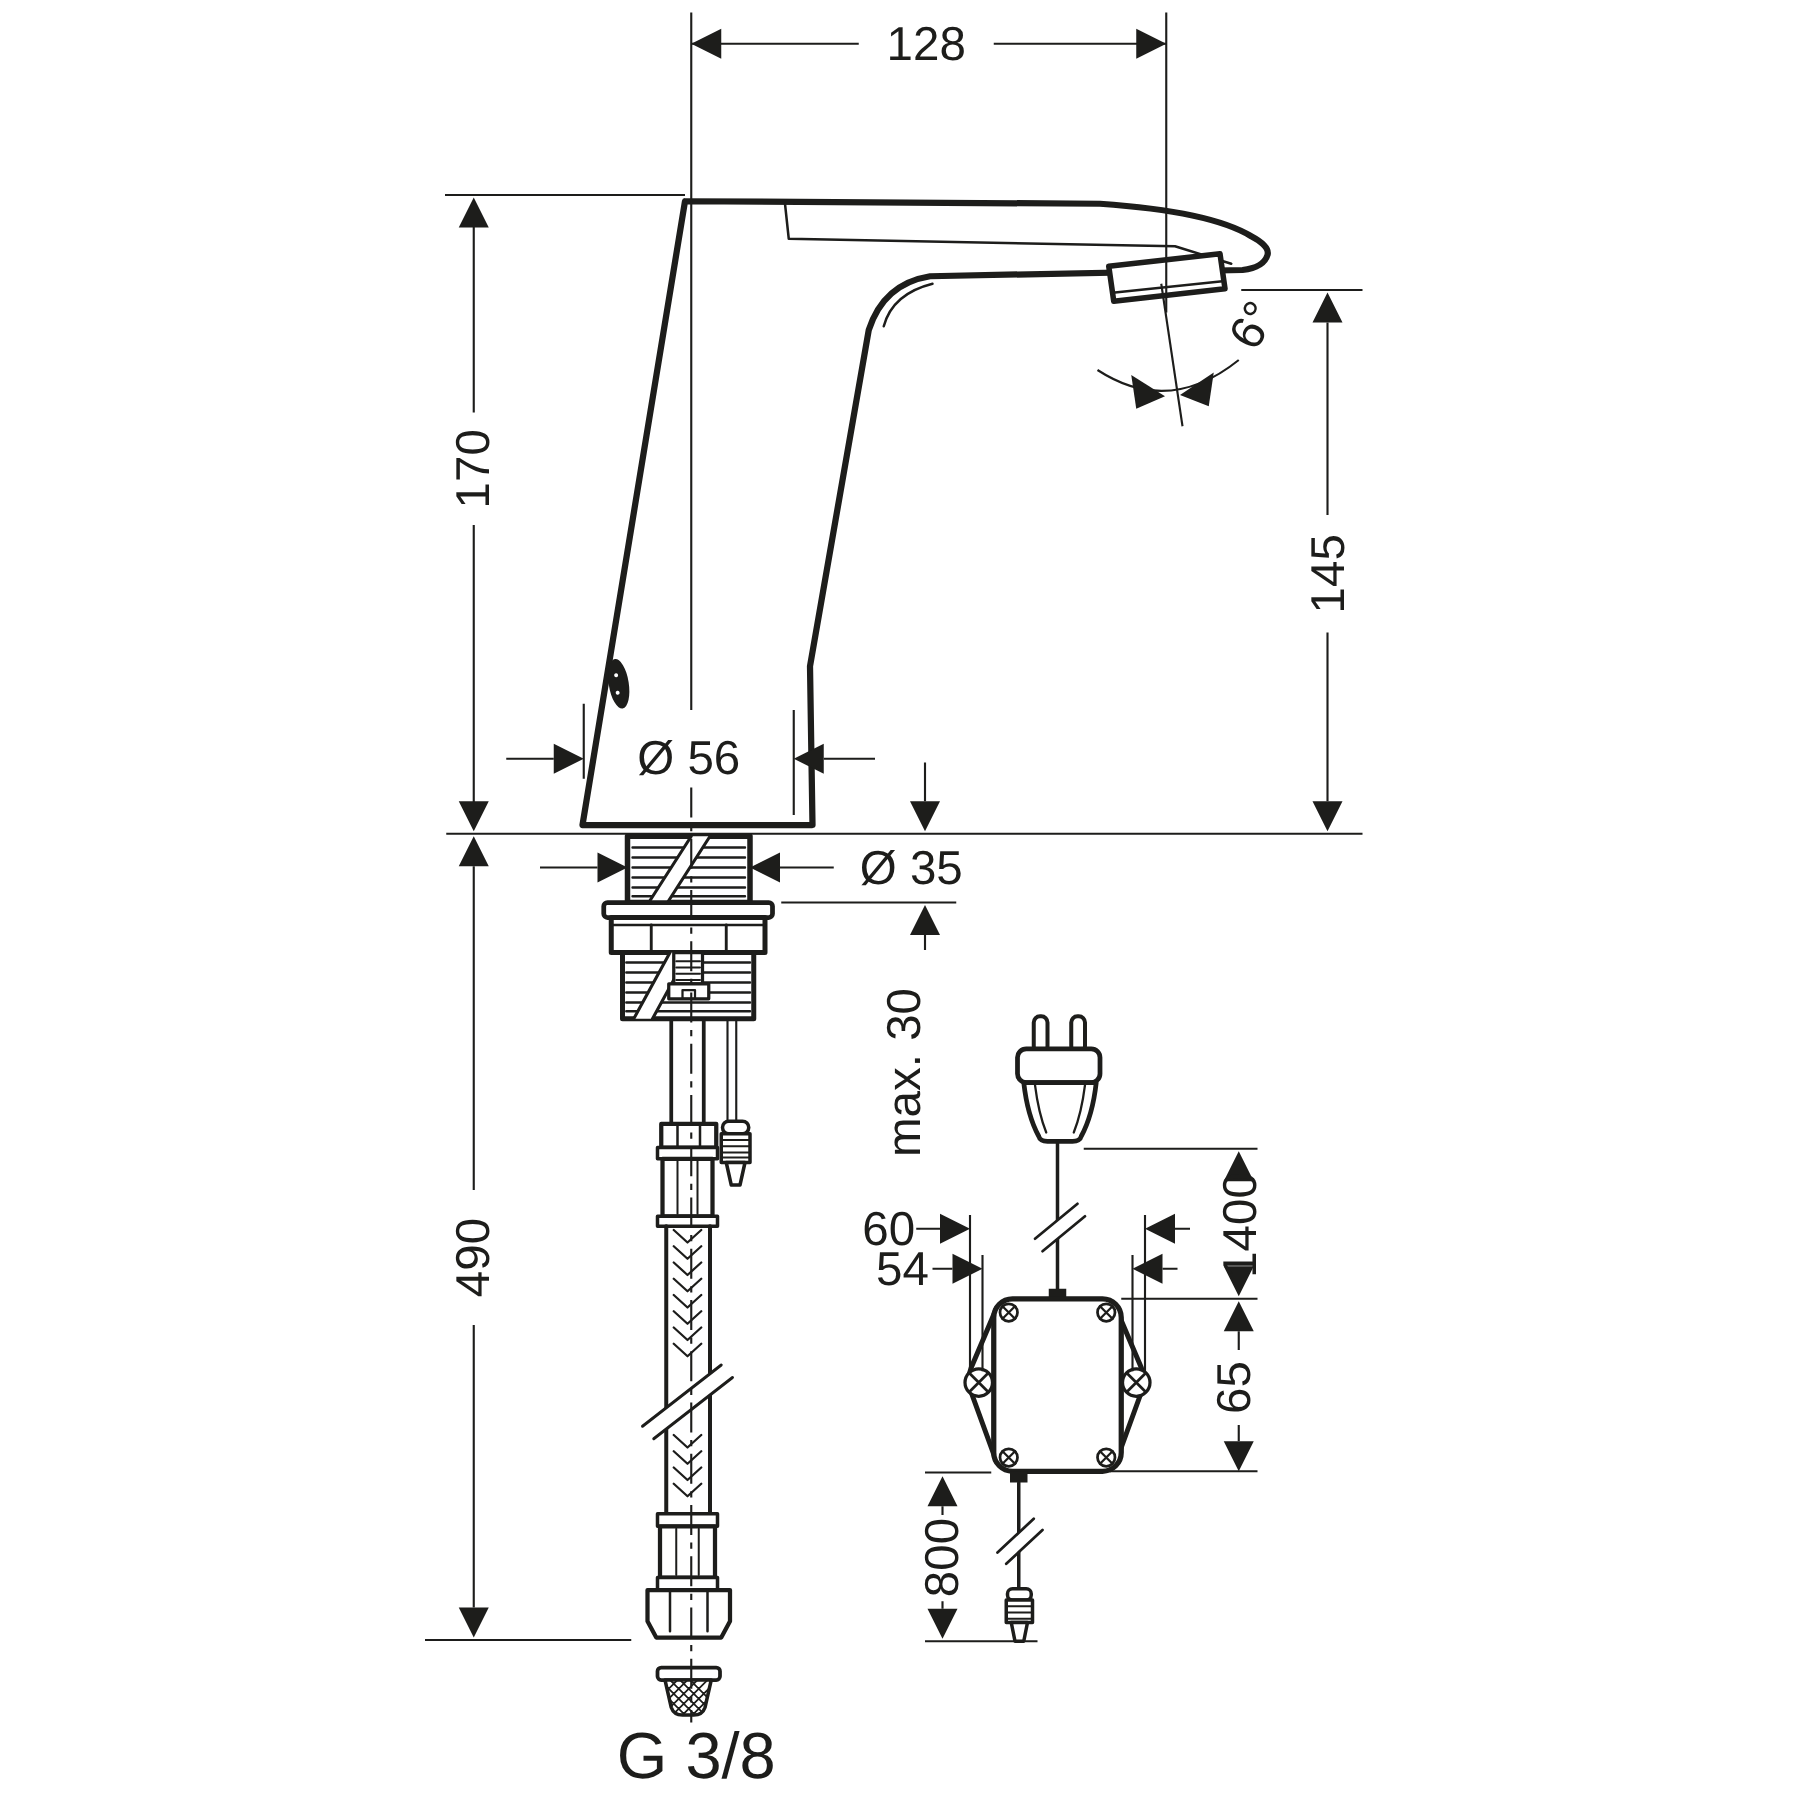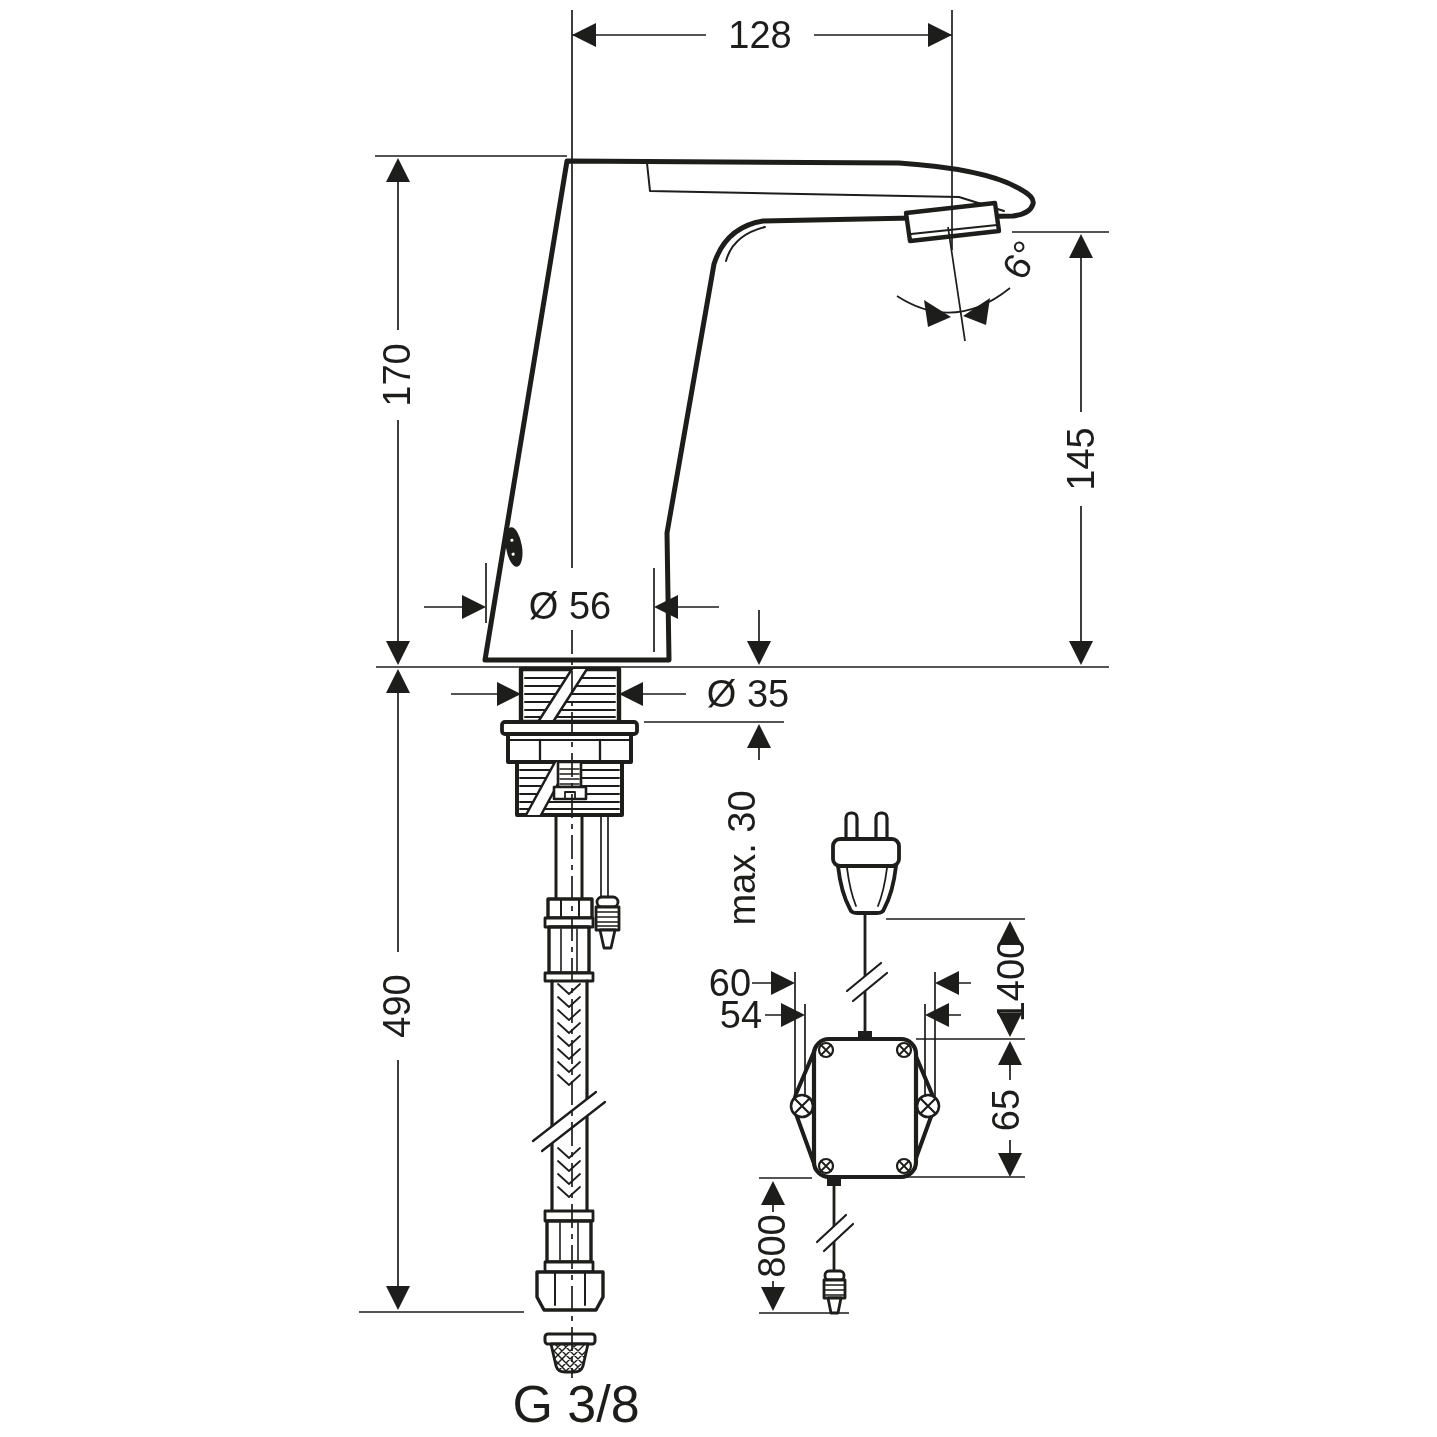--- a/index.html
+++ b/index.html
@@ -1,16 +1,16 @@
 <!DOCTYPE html>
 <html style="--line: #1d1d1b; --bg: #ffffff;"><head>
 <meta charset="utf-8">
 <style>
   html,body{margin:0;padding:0;background:var(--bg,#fff);}
-  .stage{width:1190px;height:1437px;position:relative;background:var(--bg,#fff);overflow:hidden;margin-left:19px;}
+  .stage{width:1190px;height:1437px;position:relative;background:var(--bg,#fff);overflow:hidden;}
   svg{display:block;}
   .o{stroke:var(--line,#1d1d1b);fill:none;stroke-linecap:round;stroke-linejoin:round;}
   .of{stroke:var(--line,#1d1d1b);fill:#fff;stroke-linejoin:round;}
   .w5{stroke-width:5}.w44{stroke-width:4.4}.w42{stroke-width:4.2}.w4{stroke-width:4}
   .w38{stroke-width:3.8}.w34{stroke-width:3.4}.w32{stroke-width:3.2}.w3{stroke-width:3}
   .w28{stroke-width:2.8}.w26{stroke-width:2.6}.w25{stroke-width:2.5}.w23{stroke-width:2.3}
   .w22{stroke-width:2.2}.w2{stroke-width:2}.w19{stroke-width:1.9}.w18{stroke-width:1.8}
   .w17{stroke-width:1.7}.w16{stroke-width:1.6}.w14{stroke-width:1.4}
   .d{stroke:var(--line,#1d1d1b);stroke-width:1.7;fill:none;}
   .a{fill:var(--line,#1d1d1b);stroke:none;}

